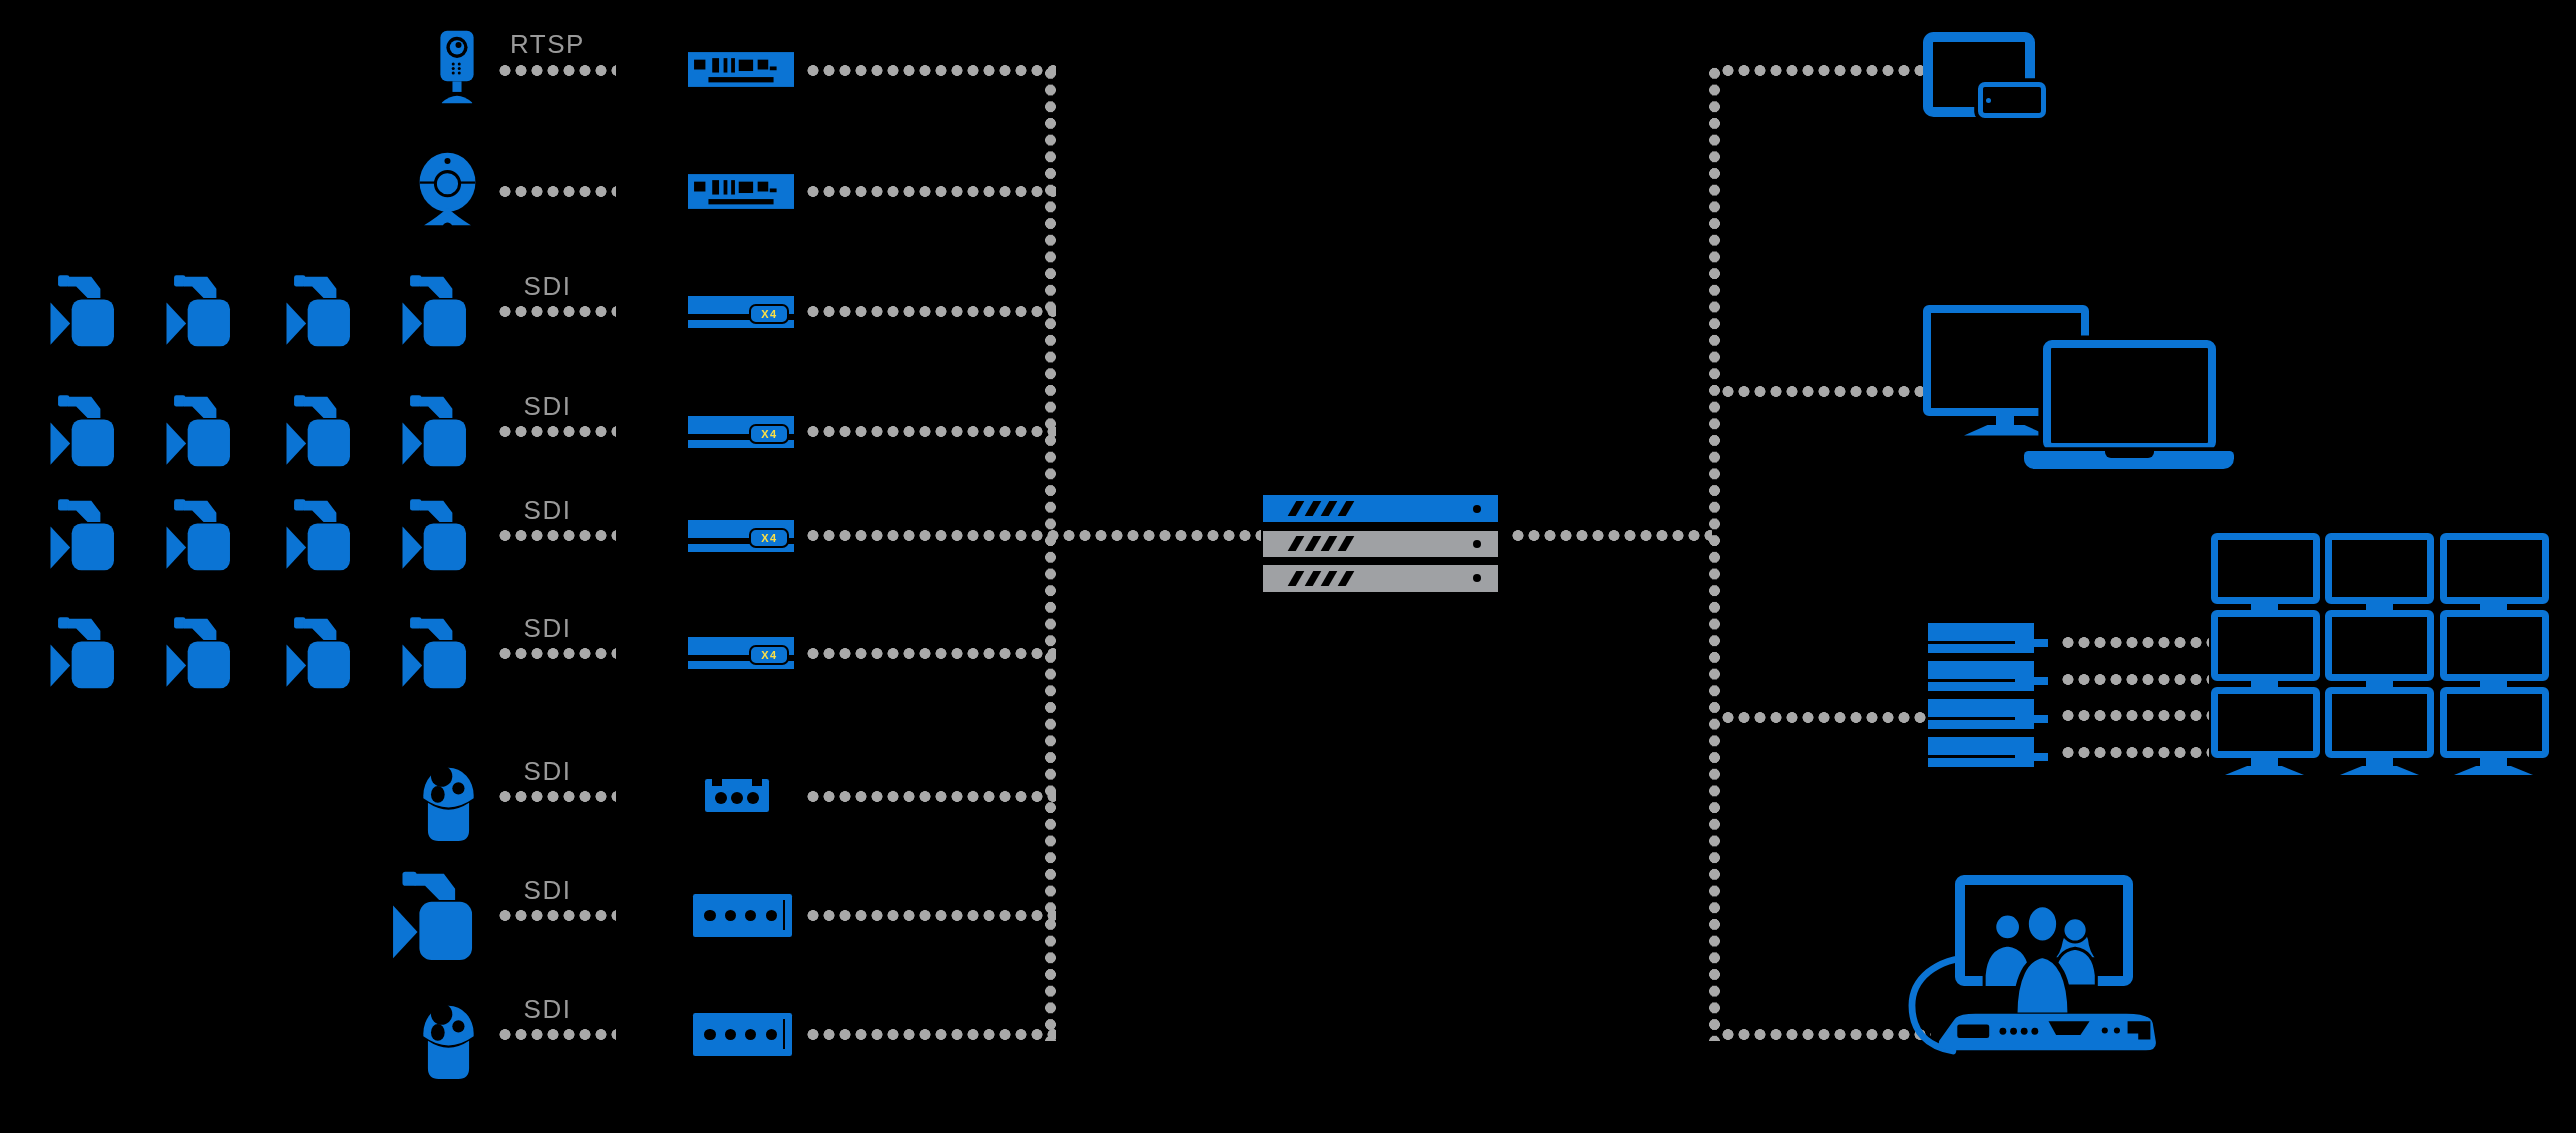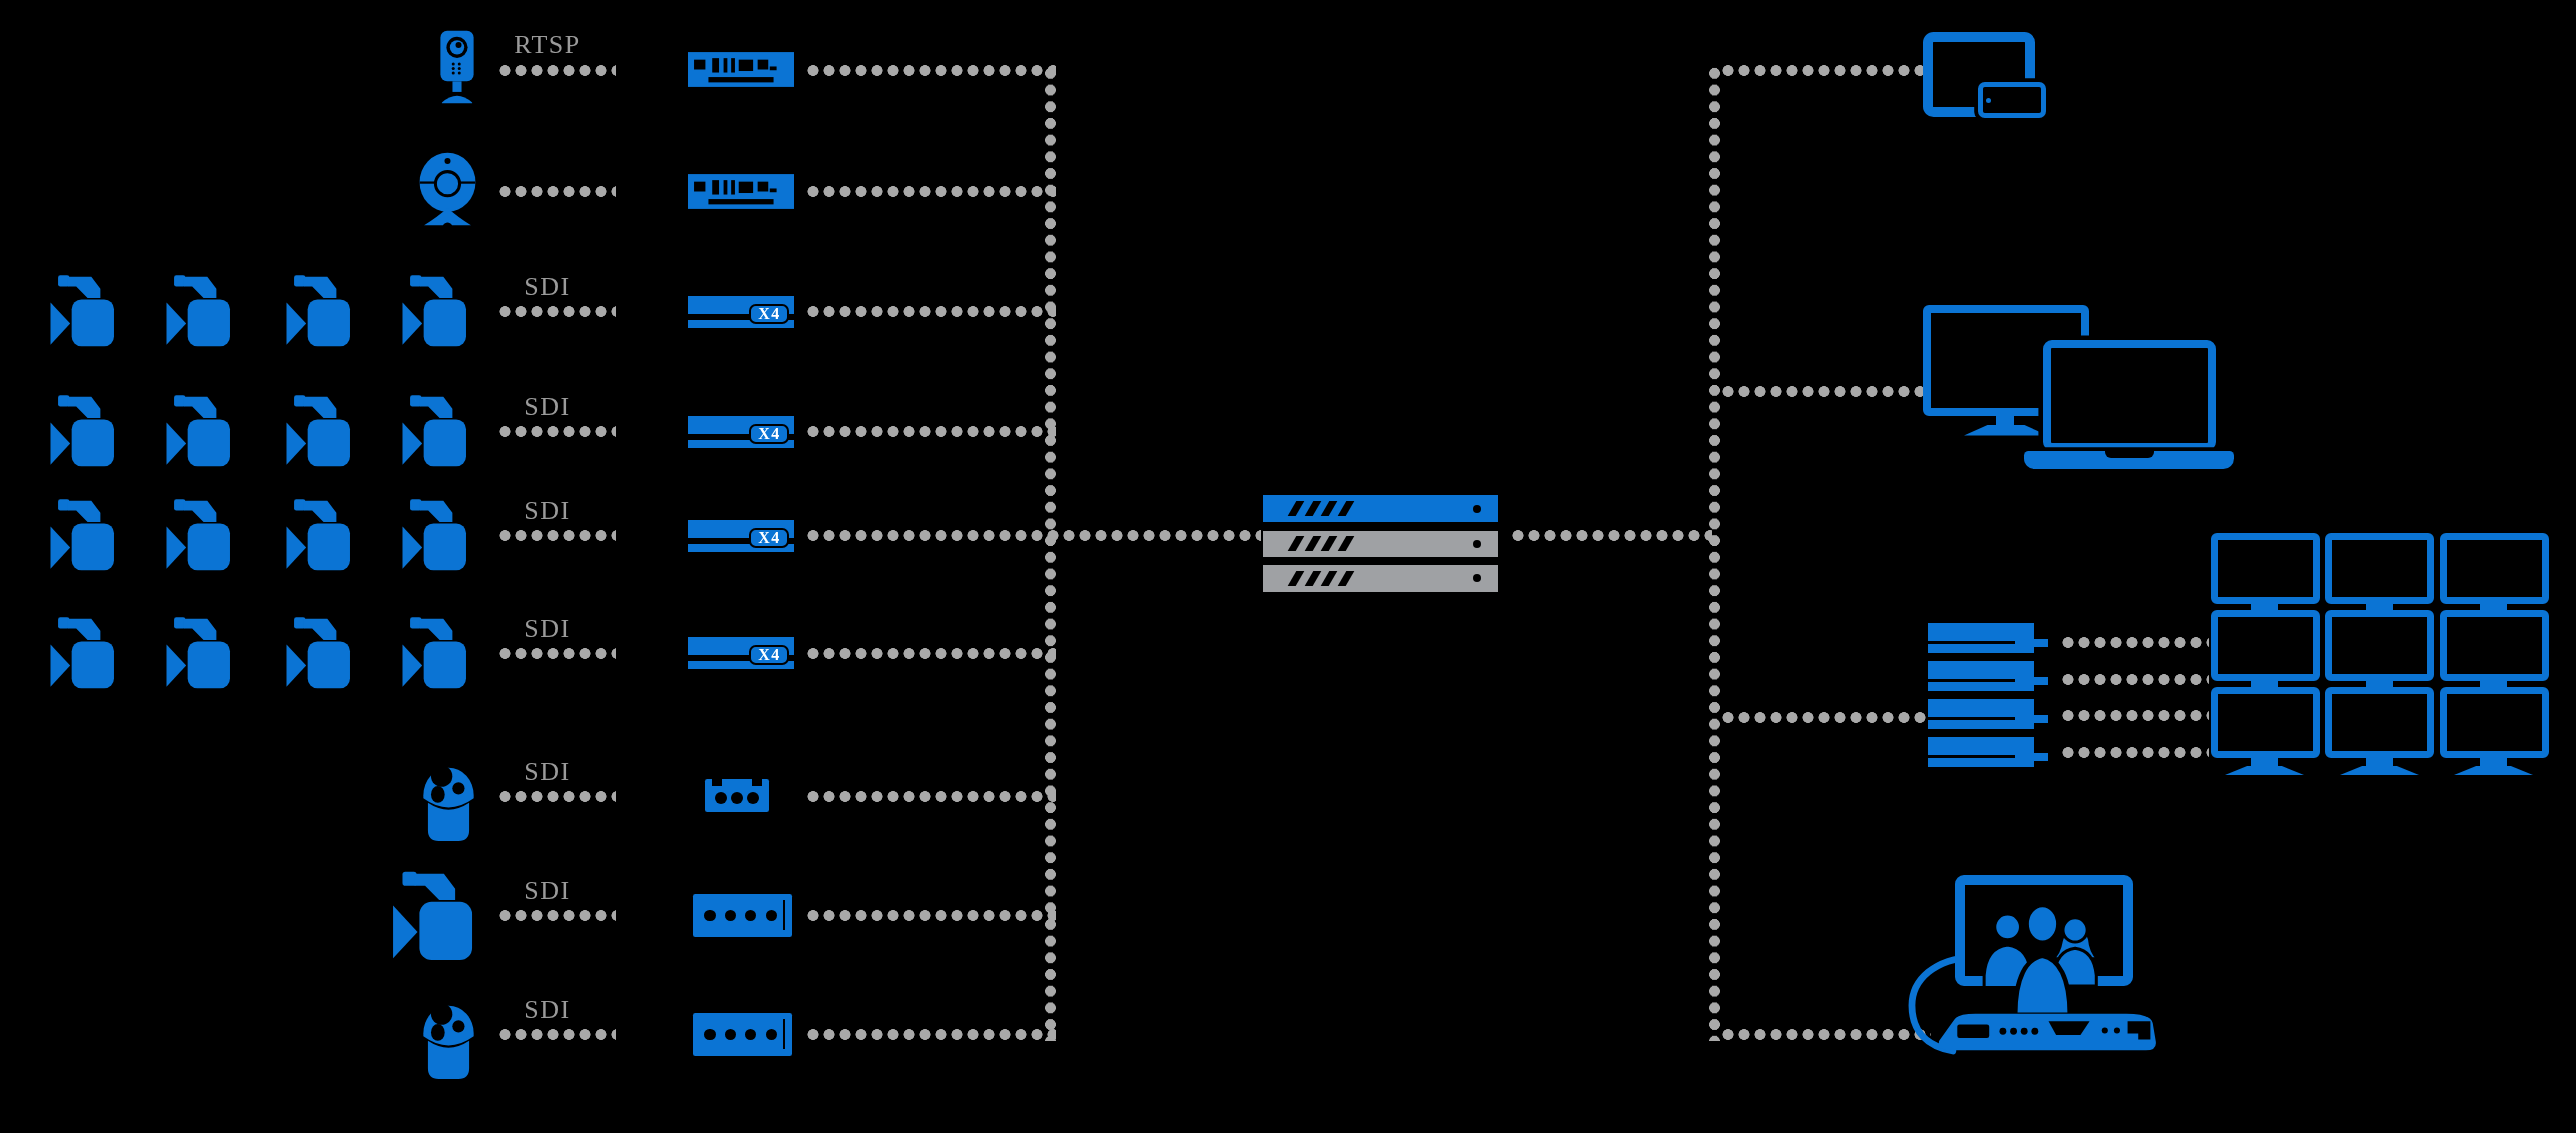--- a/index.html
+++ b/index.html
@@ -1,31 +1,31 @@
 <!DOCTYPE html>
 <html style="font-size:12px"><head>
 <meta charset="utf-8">
 <style>
   html,body{margin:0;padding:0;background:#000;}
   .stage{position:relative;width:2576px;height:1133px;background:#000;overflow:hidden;
-         font-family:Liberation Serif, serif;}
+         font-family:Liberation Sans, sans-serif;}
   .abs{position:absolute;}
   
   .dots-h{height:11.4px;background-image:radial-gradient(circle,#a9a9a9 5.3px,rgba(0,0,0,0) 5.8px);
           background-size:16px 11.4px;background-repeat:repeat-x;background-position:0 50%;}
   .dots-v{width:11.4px;background-image:radial-gradient(circle,#a9a9a9 5.3px,rgba(0,0,0,0) 5.8px);
           background-size:11.4px 16.7px;background-repeat:repeat-y;background-position:50% 0;}
   .lbl{color:#9a9a9a;font-size:26px;letter-spacing:1.5px;text-align:center;line-height:29px;}
   
   .enc-x4{background:#0b74d4;}
   .enc-x4 .bar-top{position:absolute;left:0;top:0;width:100%;height:18px;background:#0b74d4;}
   .enc-x4 .bar-bot{position:absolute;left:0;bottom:0;width:100%;height:8.4px;background:#0b74d4;}
   .enc-x4{background:transparent;}
   .x4badge{position:absolute;right:4.6px;top:8.4px;width:36px;height:16px;background:#0b74d4;
-           border:2.3px solid #000;border-radius:6.8px;color:#ffffff;font-size:16px;line-height:16px;
+           border:2.3px solid #000;border-radius:6.8px;color:#fde047;font-size:11px;line-height:16px;
            text-align:center;letter-spacing:1.5px;font-weight:bold;}
   .enc-mini{background:#0b74d4;border-radius:2.3px;}
   .enc-mini .hole{position:absolute;border-radius:50%;background:#000;}
   .notch{position:absolute;top:0;width:10.6px;height:6.8px;background:#000;}
   
   .srv-bar{position:absolute;left:0;width:235px;}
   .slash{position:absolute;width:7.6px;height:15px;background:#000;transform:skewX(-30deg);}
   .srv-dot{position:absolute;width:8.4px;height:8.4px;border-radius:50%;background:#000;right:16.7px;}
   
   .screen{position:absolute;background:#000;border:8.4px solid #0b74d4;border-radius:6px;}

